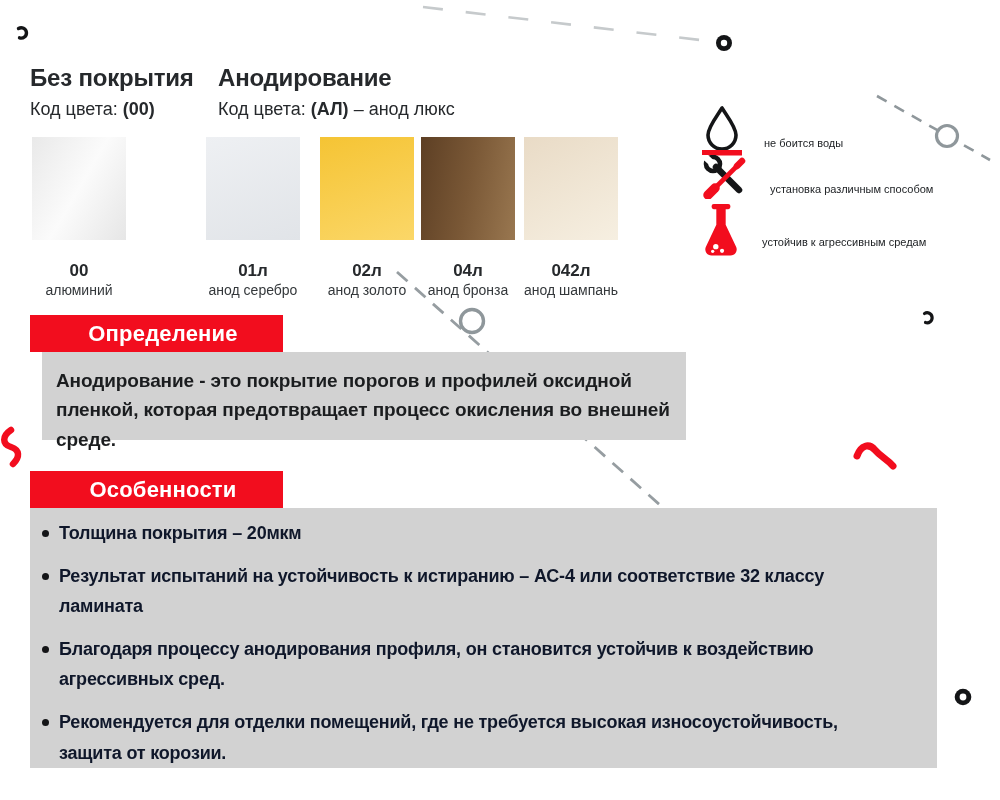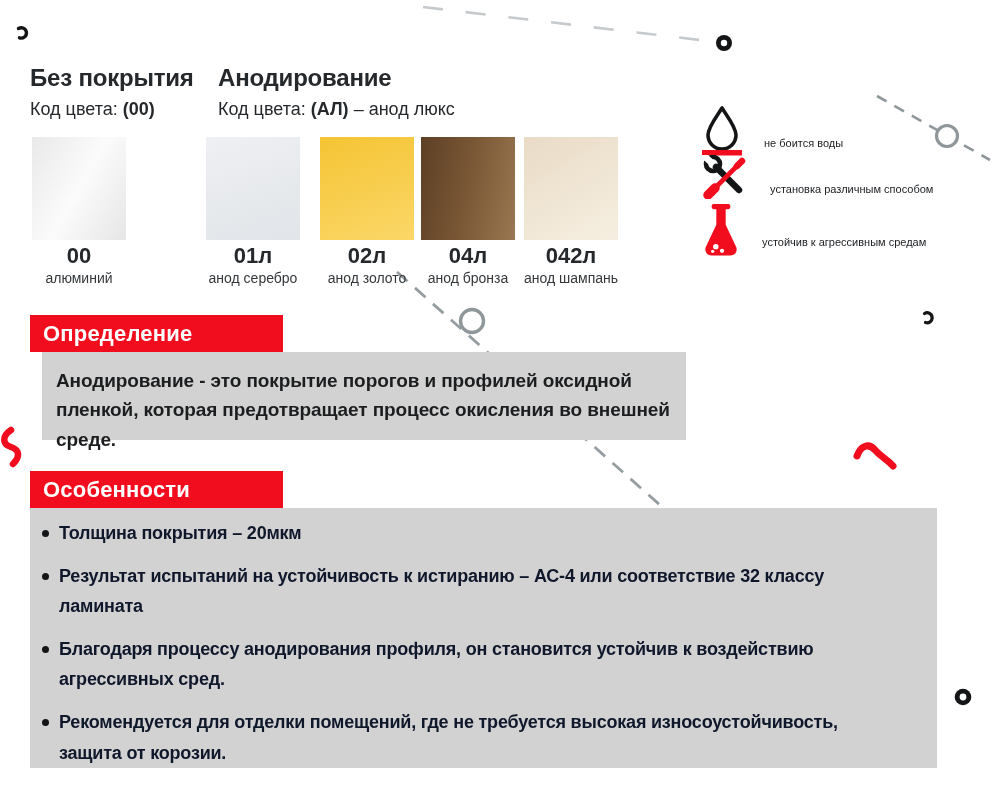--- a/index.html
+++ b/index.html
@@ -18,39 +18,39 @@
   .colhead{position:absolute;top:64px;z-index:1;}
   .colhead h1{margin:0;font-size:24px;font-weight:800;letter-spacing:-0.2px;color:var(--ink);}
   .code-line{margin-top:7px;font-size:18px;color:var(--ink);}
   .code-line b{font-weight:700;}
   #uncoated-head{left:30px;}
   #anod-head{left:218px;}
 
   
   .swatch{position:absolute;top:137px;width:94px;text-align:center;z-index:1;}
   .chip{width:94px;height:103px;}
-  .s-code{margin-top:3px;font-size:22px;font-weight:700;color:var(--ink);}
+  .s-code{margin-top:21px;font-size:17px;font-weight:700;color:var(--ink);}
   .s-name{margin-top:1px;font-size:14px;color:#34383b;white-space:nowrap;}
   .sw1{left:32px}.sw2{left:206px}.sw3{left:320px}.sw4{left:421px}.sw5{left:524px}
 
   
   .benefit{position:absolute;left:702px;display:flex;gap:22px;align-items:center;z-index:1;}
   .benefit .b-text{font-size:11px;line-height:1.24;color:#202326;margin-top:26px;}
   #benefit-water{top:106px;}
   #benefit-install{top:155px;}
   #benefit-chem{top:204px;}
   #benefit-water .b-text{width:200px;}
   #benefit-install .b-text{width:190px;}
   #benefit-chem .b-text{width:180px;}
 
   
   .tab{
     position:absolute;left:30px;width:253px;height:37px;z-index:1;
     background:var(--red);color:#fff;font-size:22px;font-weight:700;
-    line-height:37px;padding-left:13px;box-sizing:border-box;letter-spacing:0.2px;
+    line-height:37px;padding-left:13px;box-sizing:border-box;letter-spacing:0.2px;text-align:center;
   }
   #def-tab{top:315px;}
   #feat-tab{top:471px;}
   .graybox{position:absolute;left:30px;background:var(--gray);z-index:1;box-sizing:border-box;}
   #def-box{top:352px;width:644px;height:88px;margin-left:12px;}
   #def-box p{margin:14px 0 0 14px;max-width:690px;font-size:19px;font-weight:700;
     line-height:1.55;color:#1b1d1f;letter-spacing:-0.1px;}
   #feat-box{top:508px;width:907px;height:260px;padding:10px 0 0 12px;}
   .bullet{display:flex;gap:10px;margin:0 0 12px 0;}
   .bullet .dot{width:7px;height:7px;border-radius:50%;background:#141517;margin-top:12px;flex:none;}

